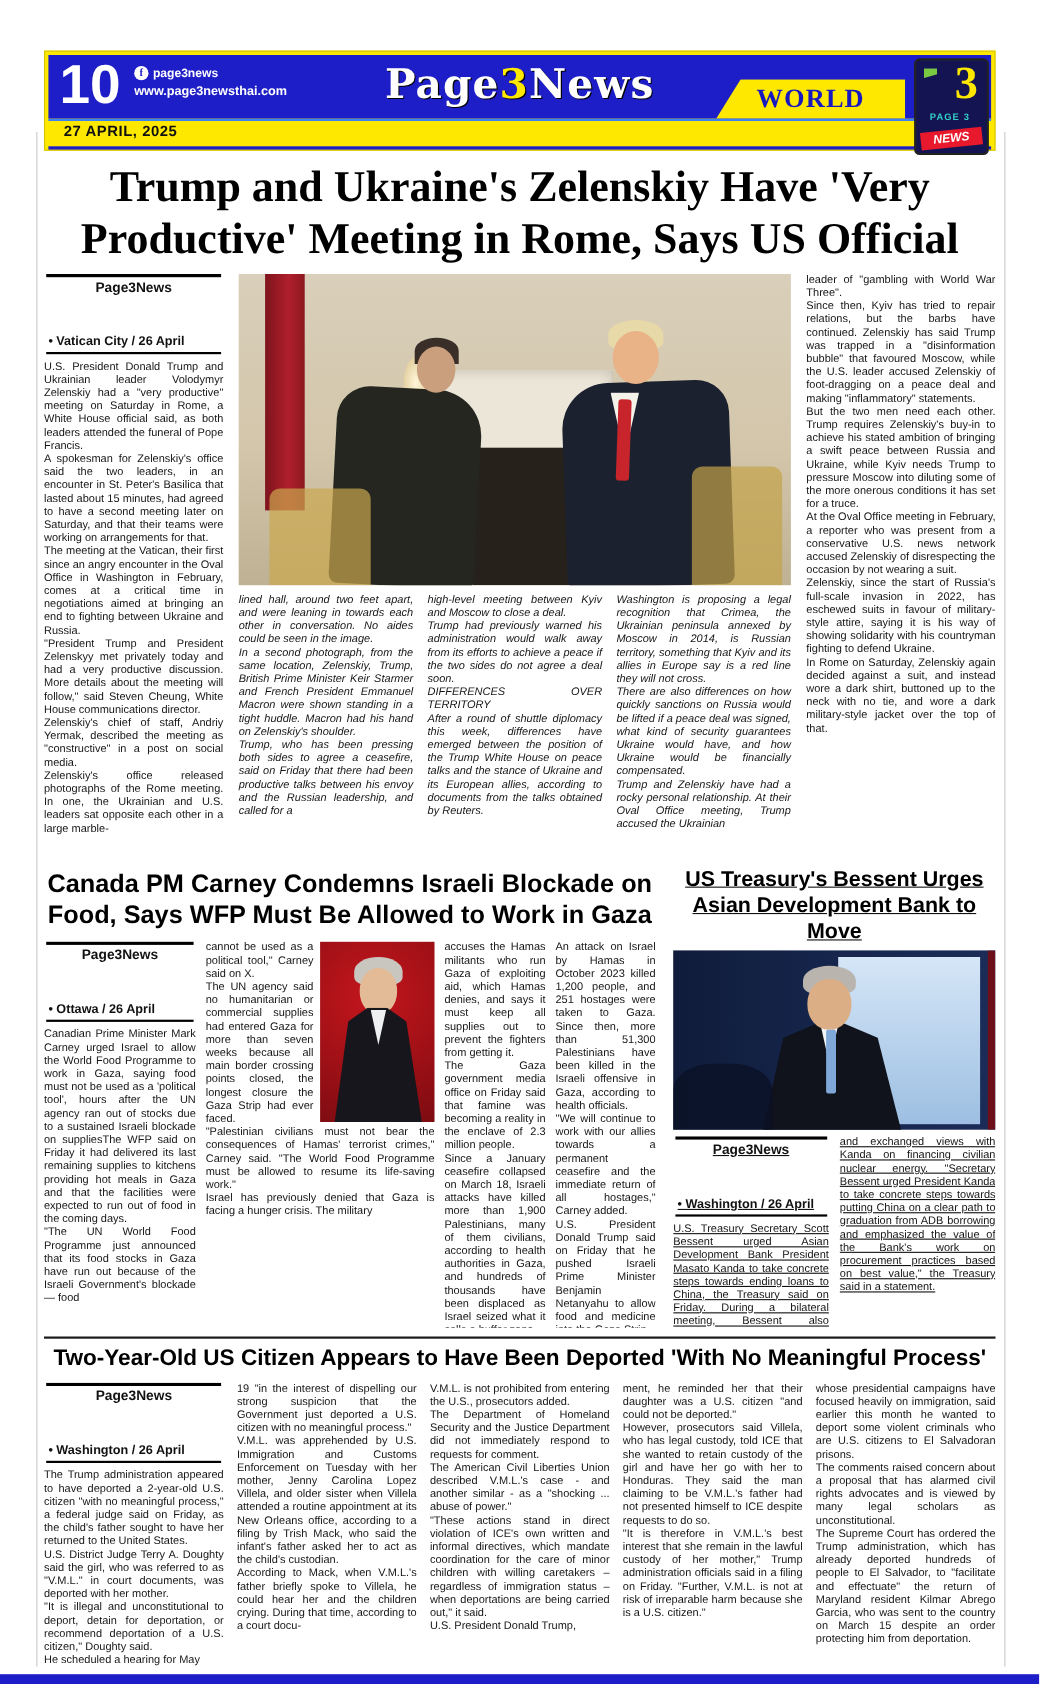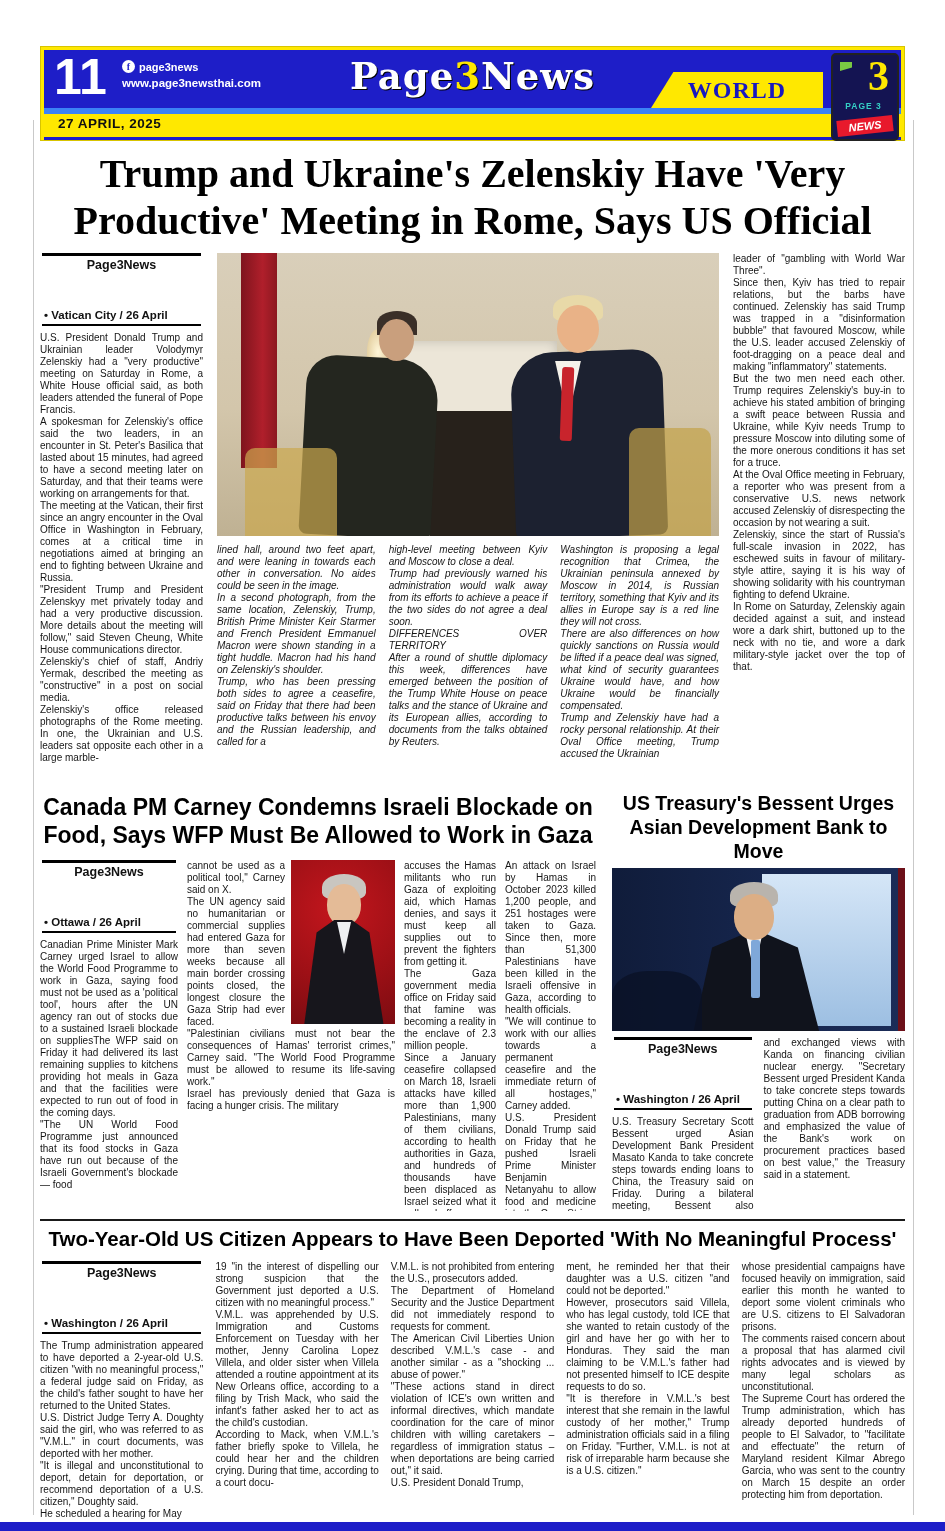--- a/index.html
+++ b/index.html
@@ -27,21 +27,21 @@
                clip-path:polygon(13% 0,100% 0,100% 100%,0 100%);display:flex;align-items:center;justify-content:center;}
   .world-badge span{color:#1818c0;font-family:"Liberation Serif",serif;font-weight:bold;font-size:24px;letter-spacing:1px;text-align:right;}
   .logo-box{position:absolute;right:2px;top:3px;width:64px;height:84px;background:#141452;border:2px solid #222;
             border-radius:5px;z-index:5;}
   .logo-flag{position:absolute;left:7px;top:7px;width:12px;height:9px;background:#7ac943;clip-path:polygon(0 0,100% 0,100% 60%,0 100%);}
   .logo-number{position:absolute;right:8px;top:-2px;color:#ffe800;font-weight:bold;font-size:42px;
                font-family:"Liberation Serif",serif;line-height:46px;}
   .logo-page3{position:absolute;left:0;right:3px;top:46px;text-align:center;color:#35d0c5;font-size:8.5px;font-weight:bold;letter-spacing:1px;}
   .logo-news{position:absolute;left:4px;right:4px;bottom:5px;height:16px;background:#e8192c;transform:rotate(-6deg);
              color:#fff;font-style:italic;font-weight:bold;font-size:11px;text-align:center;line-height:16px;}
-  .date-strip{position:relative;height:23px;background:#ffe800;border-top:6px solid #3b82f6;border-bottom:3px solid #1e1ec8;}
+  .date-strip{position:relative;height:23px;background:#ffe800;border-top:2px solid #3b82f6;border-bottom:3px solid #1e1ec8;}
   .date-text{position:absolute;left:14px;top:2px;font-weight:bold;font-size:13.5px;color:#101010;letter-spacing:.5px;}
 
   
   .h1{font-family:"Liberation Serif",serif;font-weight:bold;font-size:40px;line-height:1.17;text-align:center;
       color:#000;margin:10px 0 8px;white-space:pre-line;}
   .h2{font-family:"Liberation Sans",sans-serif;font-weight:bold;color:#000;text-align:center;white-space:pre-line;}
 
   
   .byline{border-top:3px solid #000;border-bottom:2px solid #000;margin:0 2px 6px 2px;padding:2px 2px 3px 2px;}
   .byline .bb{font-weight:bold;font-size:12.5px;text-align:center;}
@@ -87,21 +87,21 @@
   .s2-c3{width:92px;flex:none;}
   .s2-c4{flex:1;min-width:0;}
   .p2{float:right;width:104px;height:164px;margin:0 0 4px 6px;position:relative;overflow:hidden;
       background:radial-gradient(circle at 45% 30%,#c4161d 0%,#9e1016 55%,#7c0c11 100%);}
   .p2-hair{position:absolute;left:31px;top:14px;width:44px;height:26px;border-radius:50% 50% 30% 30%;background:#c9c6c0;}
   .p2-face{position:absolute;left:36px;top:24px;width:34px;height:42px;border-radius:48%;background:#e4bb97;}
   .p2-suit{position:absolute;left:8px;top:60px;width:88px;height:104px;background:#17161c;
            clip-path:polygon(6% 100%,20% 12%,40% 0,60% 0,80% 12%,96% 100%);}
   .p2-shirt{position:absolute;left:46px;top:62px;width:14px;height:32px;background:#eef0f2;clip-path:polygon(0 0,100% 0,50% 100%);}
 
-  .story3{flex:1;min-width:0;}
+  .story3{flex:1;min-width:0;text-decoration:underline;}
   .story3 .h2{font-size:19.5px;line-height:1.25;margin:0 0 4px;}
   .p3{position:relative;width:100%;height:163px;overflow:hidden;
       background:linear-gradient(90deg,#101c3a 0%,#16264e 55%,#1b2c58 100%);}
   .p3-screen{position:absolute;right:14px;top:6px;width:44%;height:152px;background:linear-gradient(180deg,#d5e6f7,#9dbfe2);}
   .p3-hair{position:absolute;left:118px;top:14px;width:48px;height:26px;border-radius:50% 50% 30% 30%;background:#b9b4ad;}
   .p3-face{position:absolute;left:122px;top:26px;width:40px;height:46px;border-radius:48%;background:#dcae85;}
   .p3-suit{position:absolute;left:76px;top:66px;width:134px;height:98px;background:#10131c;
            clip-path:polygon(4% 100%,18% 14%,42% 0,58% 0,82% 14%,98% 100%);}
   .p3-shirt{position:absolute;left:134px;top:68px;width:16px;height:36px;background:#f2f4f6;clip-path:polygon(0 0,100% 0,50% 100%);}
   .p3-tie{position:absolute;left:139px;top:72px;width:9px;height:58px;background:#7fa8d9;border-radius:2px;}
@@ -122,21 +122,21 @@
 <body>
 
 <div class="page">
   <div class="scan-edge left"></div>
   <div class="scan-edge right"></div>
 
   <div class="content">
 
     <div class="hdr-outer">
       <div class="hdr-blue">
-        <span class="pgnum">11</span>
+        <span class="pgnum">10</span>
         <div class="hdr-contact">
           <div class="fb-row">
             <span class="fb-icon">f</span>
             <span>page3news</span>
           </div>
           <div class="site">www.page3newsthai.com</div>
         </div>
         <div class="masthead"><span>Page</span><span class="m3">3</span><span>News</span></div>
         <div class="world-badge">
           <span>WORLD</span>

